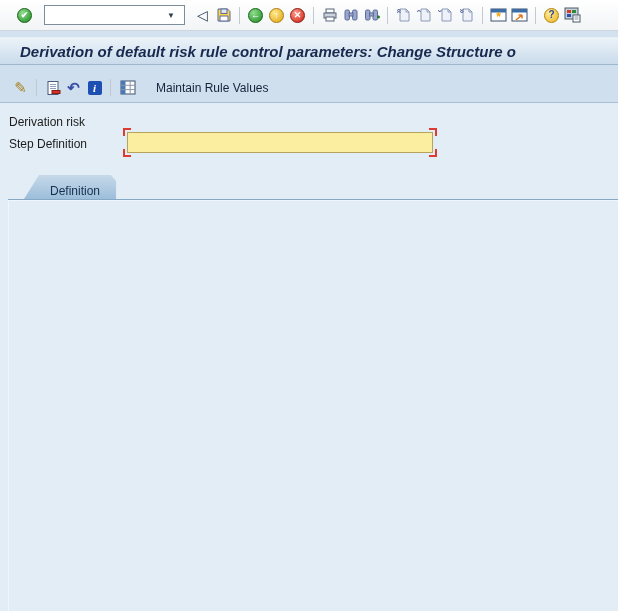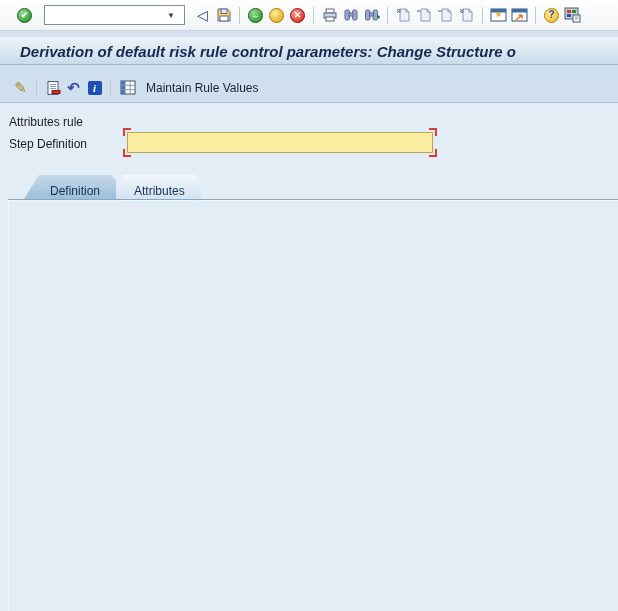--- a/index.html
+++ b/index.html
@@ -60,21 +60,21 @@
     display:flex; align-items:center; padding:8px 0 0 10px;
   }
   .pencil { font-size:15px; color:#a8821e; }
   .undo-glyph { font-size:15px; color:#3a4ea8; font-weight:bold; line-height:1; }
   .info-sq {
     width:14px; height:14px; background:#1e50b4; border-radius:2px; color:#fff;
     font-weight:bold; font-style:italic; font-size:11px; display:flex; align-items:center; justify-content:center;
     font-family:"Liberation Serif", serif;
   }
   .app-btn {
-    display:flex; align-items:center; gap:10px; padding:1px 4px; cursor:default;
+    display:flex; align-items:center; gap:20px; padding:1px 4px; cursor:default;
   }
   .app-btn .lbl { color:#16233c; white-space:nowrap; }
   
   .field-label { position:absolute; left:9px; color:#1c1c1c; }
   .req-wrap { position:absolute; left:127px; top:132px; width:306px; height:21px; }
   .req-input {
     width:100%; height:100%; background:#fbeea0; border:1px solid #b5a45c;
     font-family:"Liberation Sans", sans-serif; font-size:12px; padding:0 4px; outline:none;
   }
   .fb { position:absolute; width:8px; height:8px; border:0 solid #e03b30; }
@@ -326,36 +326,33 @@
   <div class="app-btn">
     <svg width="16" height="15" viewBox="0 0 16 15">
       <rect x="1" y="1" width="14" height="13" fill="#ffffff" stroke="#3c5270"></rect>
       <rect x="1" y="1" width="4.5" height="13" fill="#4a7ab5"></rect>
       <path d="M1 5.3 h14 M1 9.6 h14 M10.2 1 v13" stroke="#8a98a8"></path>
     </svg>
     <span class="lbl">Maintain Rule Values</span>
   </div>
 </div>
 
-<div class="field-label" style="top:115px;">Attributes rule</div>
+<div class="field-label" style="top:115px;">Derivation risk</div>
 <div class="field-label" style="top:137px;">Step Definition</div>
 <div class="req-wrap">
   <input class="req-input" value="" style="">
   <span class="fb tl"></span>
   <span class="fb tr"></span>
   <span class="fb bl"></span>
   <span class="fb br"></span>
 </div>
 
 <div class="tabstrip">
   <div class="tab active" style="margin-left:0;">
     <span>Definition</span>
-  </div>
-  <div class="tab">
-    <span>Attributes</span>
   </div>
 </div>
 <div class="tabbody"></div>
 
 <div class="groupbox gb-src">
   <div class="gb-header">Source Fields</div>
   <div class="gb-table">
     <div class="thead">
       <div class="c-sel h"></div>
       <div class="c-origin h">Origin</div>

